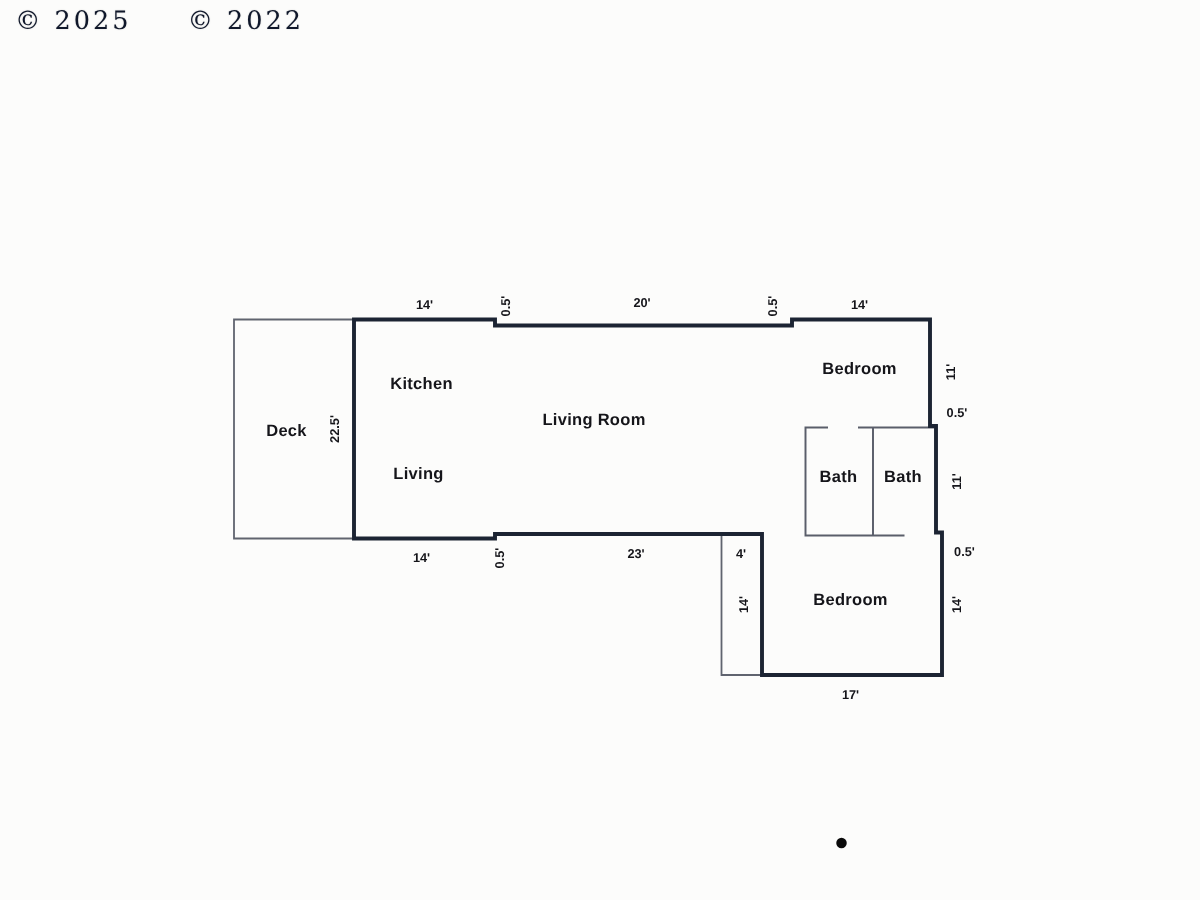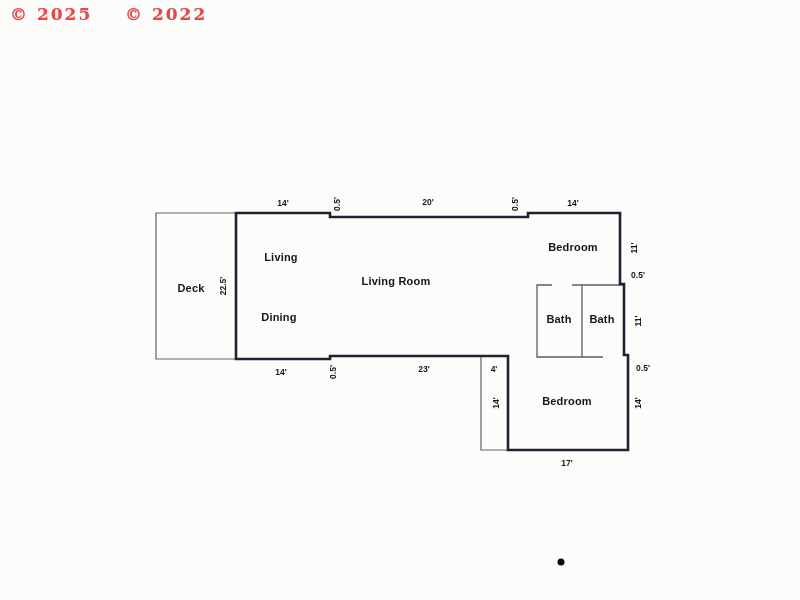--- a/index.html
+++ b/index.html
@@ -19,23 +19,23 @@
     color:#15151a;
     white-space:nowrap;
     line-height:1;
   }
   .room{font-size:11px;letter-spacing:0.2px;}
   .dim{font-size:8.5px;}
   .dim.v{transform:translate(-50%,-50%) rotate(-90deg);}
   .watermark{
     position:absolute;
     font-family:"DejaVu Serif", serif;
-    font-weight:bold;
+    font-weight:normal;
     font-size:17px;
-    color:#ef4444;
+    color:#0f172a;
     letter-spacing:2px;
     text-shadow:0 0 1px #c9c9c9;
   }
 </style>
 </head>
 <body>
 
 <div id="canvas">
 
   <div class="watermark" style="left:10px;top:4px">© 2025</div>
@@ -52,23 +52,23 @@
     <path d="M582,285 L582,357" fill="none" stroke="#5a5e6a" stroke-width="1.3"></path>
 
     <path d="M236,213 L330,213 L330,217 L528,217 L528,213 L620,213
              L620,284 L624,284 L624,355 L628,355 L628,450
              L508,450 L508,356 L330,356 L330,359 L236,359 Z" fill="none" stroke="#1c2433" stroke-width="2.6" stroke-linejoin="miter"></path>
 
     <circle cx="561" cy="562" r="3.5" fill="#0a0a0a"></circle>
   </svg>
 
   <div class="label room" style="left:191px;top:288px">Deck</div>
-  <div class="label room" style="left:281px;top:257px">Living</div>
+  <div class="label room" style="left:281px;top:257px">Kitchen</div>
   <div class="label room" style="left:396px;top:281px">Living Room</div>
-  <div class="label room" style="left:279px;top:317px">Dining</div>
+  <div class="label room" style="left:279px;top:317px">Living</div>
   <div class="label room" style="left:573px;top:247px">Bedroom</div>
   <div class="label room" style="left:559px;top:319px">Bath</div>
   <div class="label room" style="left:602px;top:319px">Bath</div>
   <div class="label room" style="left:567px;top:401px">Bedroom</div>
 
   <div class="label dim" style="left:283px;top:203px">14'</div>
   <div class="label dim v" style="left:337px;top:204px">0.5'</div>
   <div class="label dim" style="left:428px;top:202px">20'</div>
   <div class="label dim v" style="left:515px;top:204px">0.5'</div>
   <div class="label dim" style="left:573px;top:203px">14'</div>

